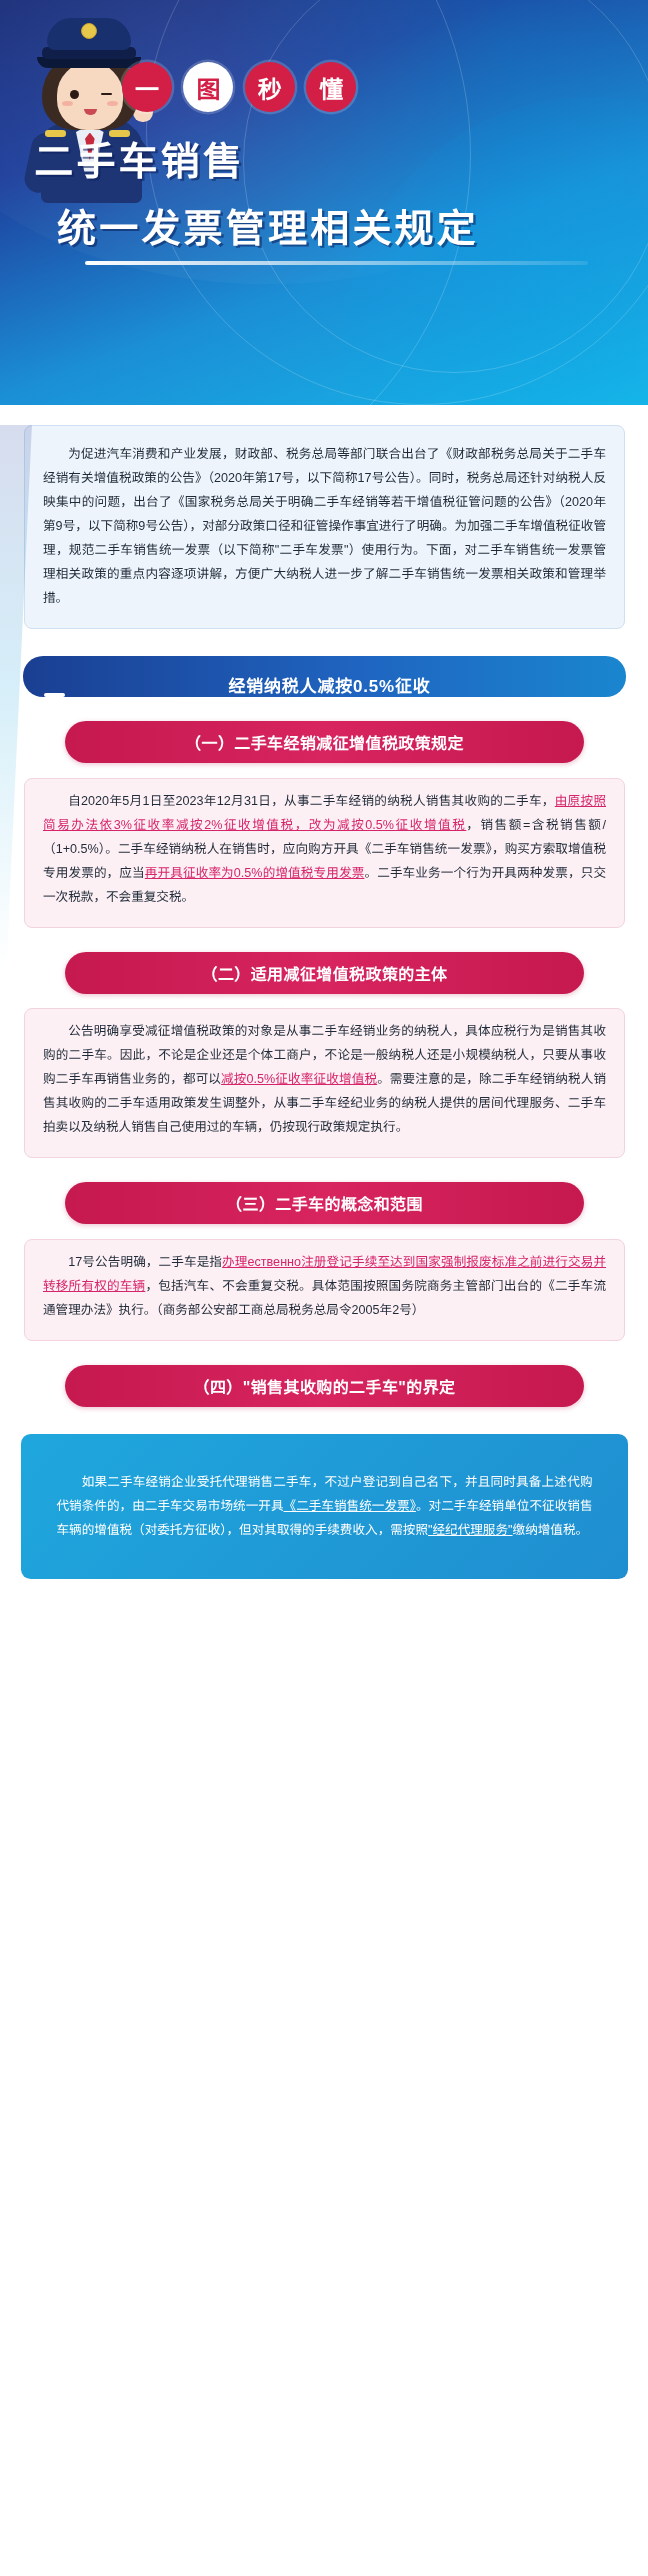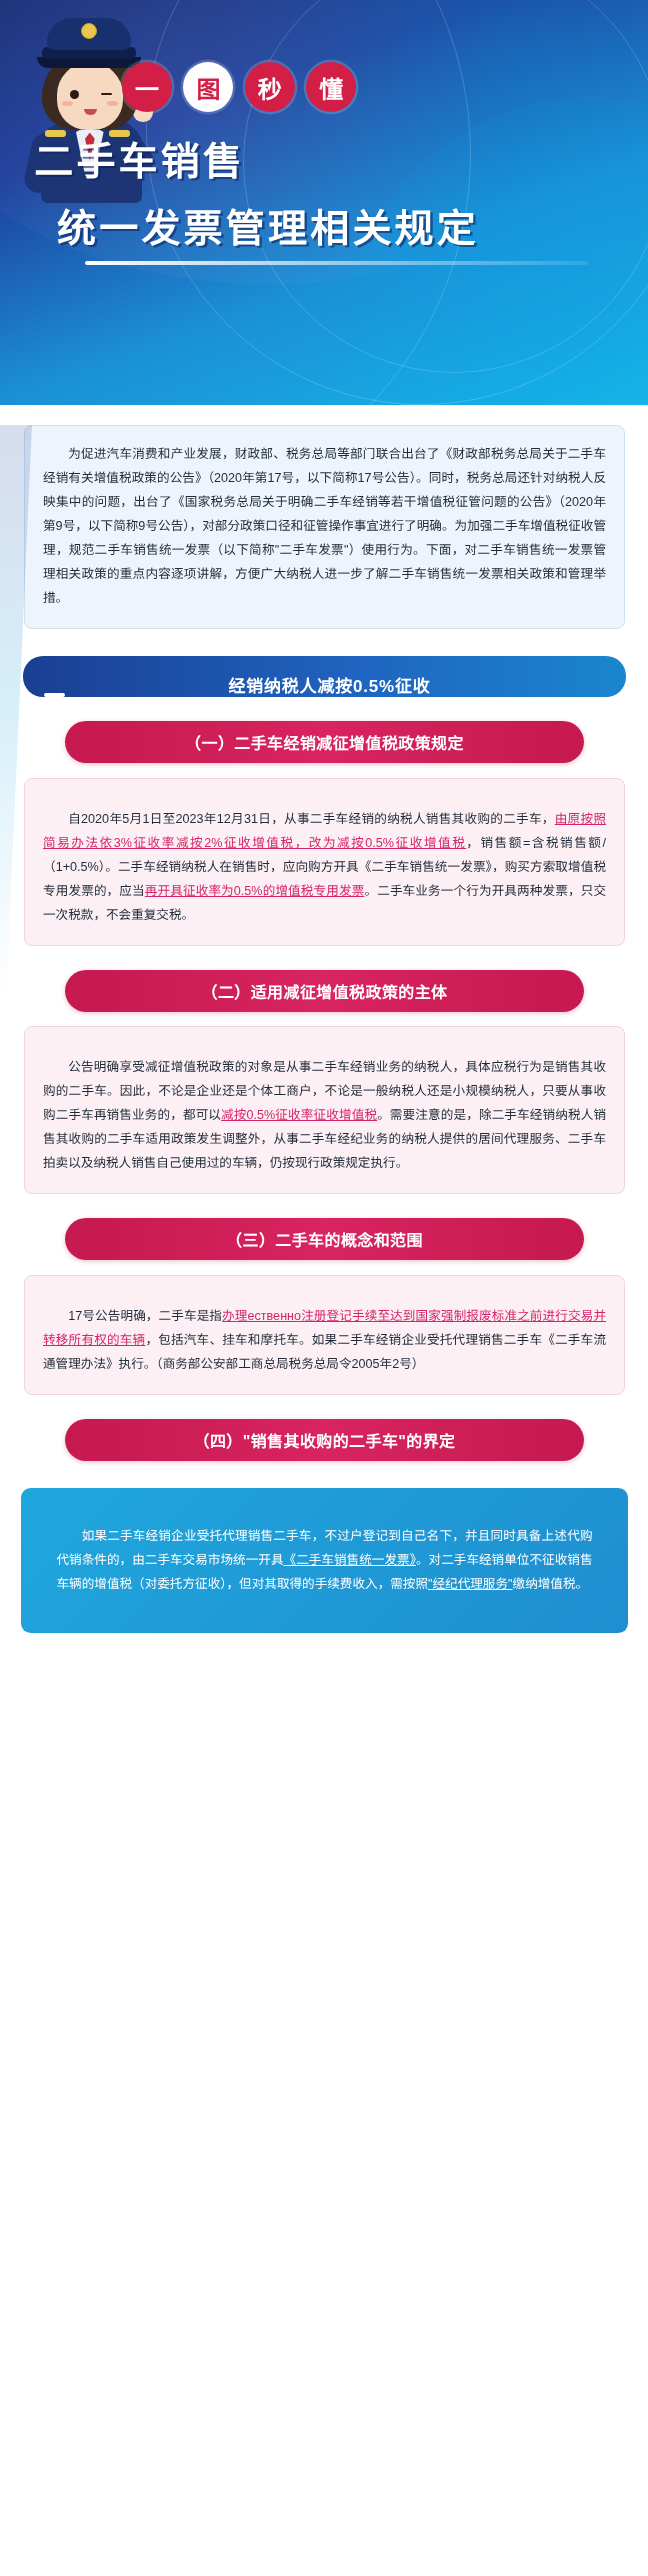--- a/index.html
+++ b/index.html
@@ -217,21 +217,21 @@
     padding: 0 24px;
     letter-spacing: 0.4px;
     box-shadow: 0 1.6px 4.9px rgba(180,20,70,.25);
   }
 
   .text-box {
     margin: 14.6px 24px 0 24px;
     background: #fdf0f4;
     border: 0.8px solid #f3d3de;
     border-radius: 8px;
-    padding: 28px 18px 18px 18px;
+    padding: 10px 18px 18px 18px;
   }
   .hl-pink-u { color: #d6246a; text-decoration: underline; }
 
   .list-item {
     margin: 0;
     font-size: 12.6px;
     line-height: 24px;
     color: #1f2a38;
     text-align: justify;
     text-indent: 2em;
@@ -327,21 +327,21 @@
       <p class="para"><span>自2020年5月1日至2023年12月31日，从事二手车经销的纳税人销售其收购的二手车，</span><span class="hl-pink-u">由原按照简易办法依3%征收率减按2%征收增值税，改为减按0.5%征收增值税</span><span>，销售额=含税销售额/（1+0.5%）。二手车经销纳税人在销售时，应向购方开具《二手车销售统一发票》，购买方索取增值税专用发票的，应当</span><span class="hl-pink-u">再开具征收率为0.5%的增值税专用发票</span><span>。二手车业务一个行为开具两种发票，只交一次税款，不会重复交税。</span></p>
     </div>
 
     <div class="pill">（二）适用减征增值税政策的主体</div>
     <div class="text-box">
       <p class="para"><span>公告明确享受减征增值税政策的对象是从事二手车经销业务的纳税人，具体应税行为是销售其收购的二手车。因此，不论是企业还是个体工商户，不论是一般纳税人还是小规模纳税人，只要从事收购二手车再销售业务的，都可以</span><span class="hl-pink-u">减按0.5%征收率征收增值税</span><span>。需要注意的是，除二手车经销纳税人销售其收购的二手车适用政策发生调整外，从事二手车经纪业务的纳税人提供的居间代理服务、二手车拍卖以及纳税人销售自己使用过的车辆，仍按现行政策规定执行。</span></p>
     </div>
 
     <div class="pill">（三）二手车的概念和范围</div>
     <div class="text-box">
-      <p class="para"><span>17号公告明确，二手车是指</span><span class="hl-pink-u">办理ественно注册登记手续至达到国家强制报废标准之前进行交易并转移所有权的车辆</span><span>，包括汽车、挂车和摩托车。如果二手车经销企业受托代理销售二手车《二手车流通管理办法》执行。（商务部公安部工商总局税务总局令2005年2号）</span></p>
+      <p class="para"><span>17号公告明确，二手车是指</span><span class="hl-pink-u">办理ественно注册登记手续至达到国家强制报废标准之前进行交易并转移所有权的车辆</span><span>，包括汽车、不会重复交税。具体范围按照国务院商务主管部门出台的《二手车流通管理办法》执行。（商务部公安部工商总局税务总局令2005年2号）</span></p>
     </div>
 
     <div class="pill">（四）"销售其收购的二手车"的界定</div>
 
     <div class="final-box">
       <p><span>如果二手车经销企业受托代理销售二手车，不过户登记到自己名下，并且同时具备上述代购代销条件的，由二手车交易市场统一开具</span><span class="fb-u">《二手车销售统一发票》</span><span>。对二手车经销单位不征收销售车辆的增值税（对委托方征收），但对其取得的手续费收入，需按照</span><span class="fb-u">"经纪代理服务"</span><span>缴纳增值税。</span></p>
     </div>
 
   </div>
 </div>

